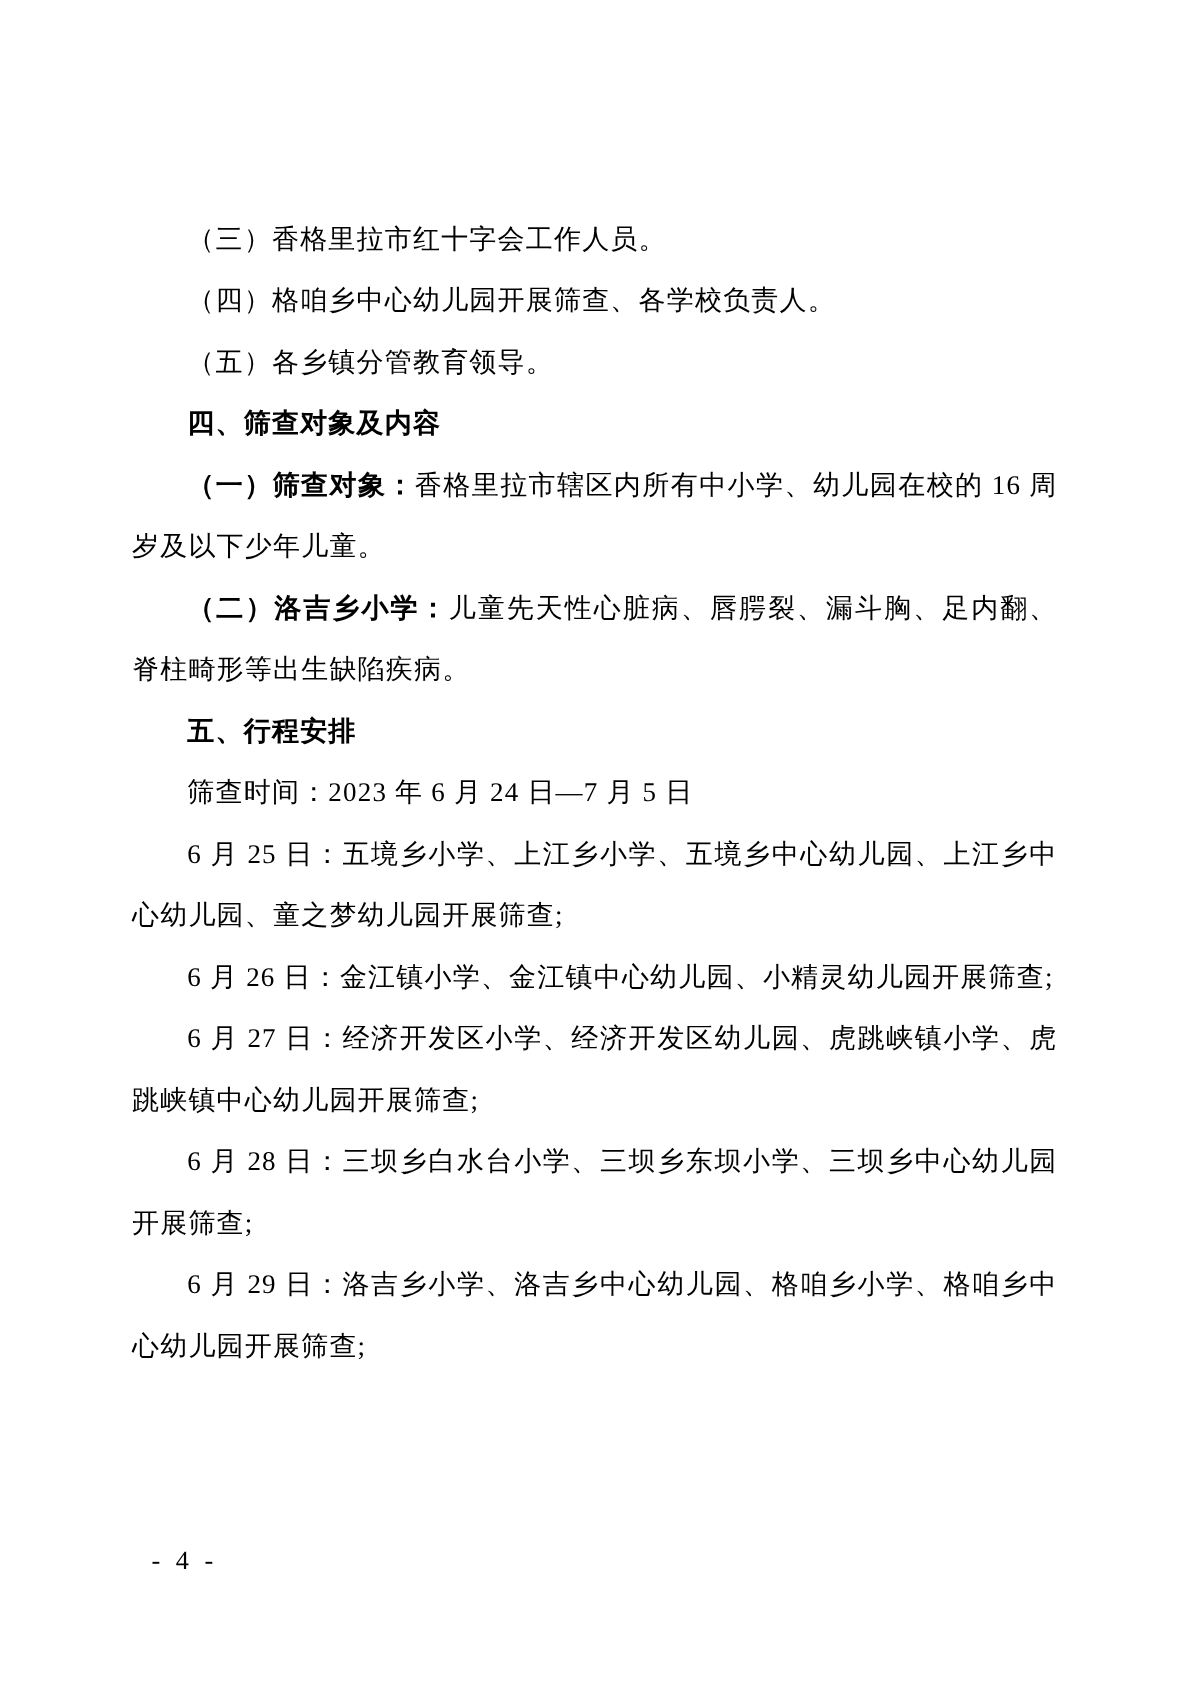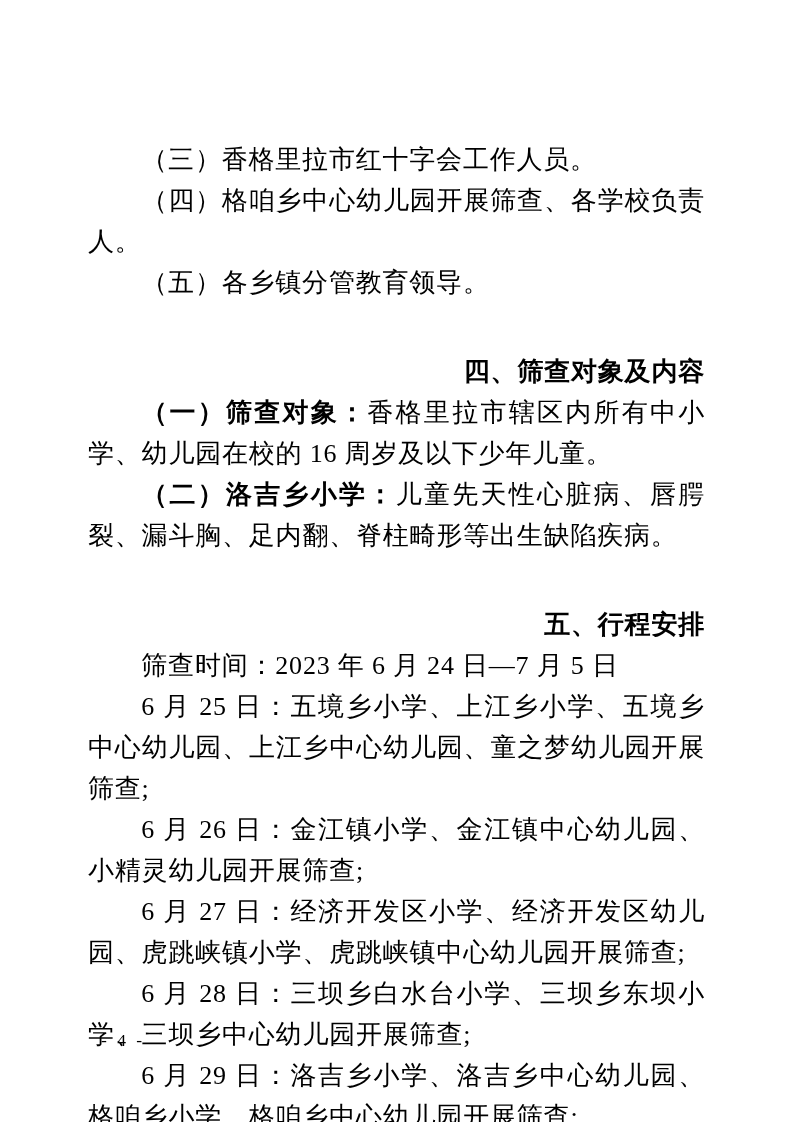--- a/index.html
+++ b/index.html
@@ -16,32 +16,31 @@
     overflow: hidden;
   }
   .doc-content {
     position: absolute;
     left: 88px;
     top: 139px;
     width: 617px;
     color: #000000;
   }
   .para {
-    font-size: 26px;
+    font-size: 18px;
     line-height: 41px;
     text-align: justify;
     text-indent: 2.05em;
     letter-spacing: 0.8px;
     color: #000000;
     word-break: break-all;
   }
   .para.heading {
     font-weight: bold;
-    text-align: right;
-    margin-top: 48px;
+    text-align: left;
   }
   .para.bold {
     font-weight: normal;
     text-align: left;
   }
   .para .para-label {
     font-weight: bold;
     font-family: Liberation Serif, serif;
   }
   .page-number {

